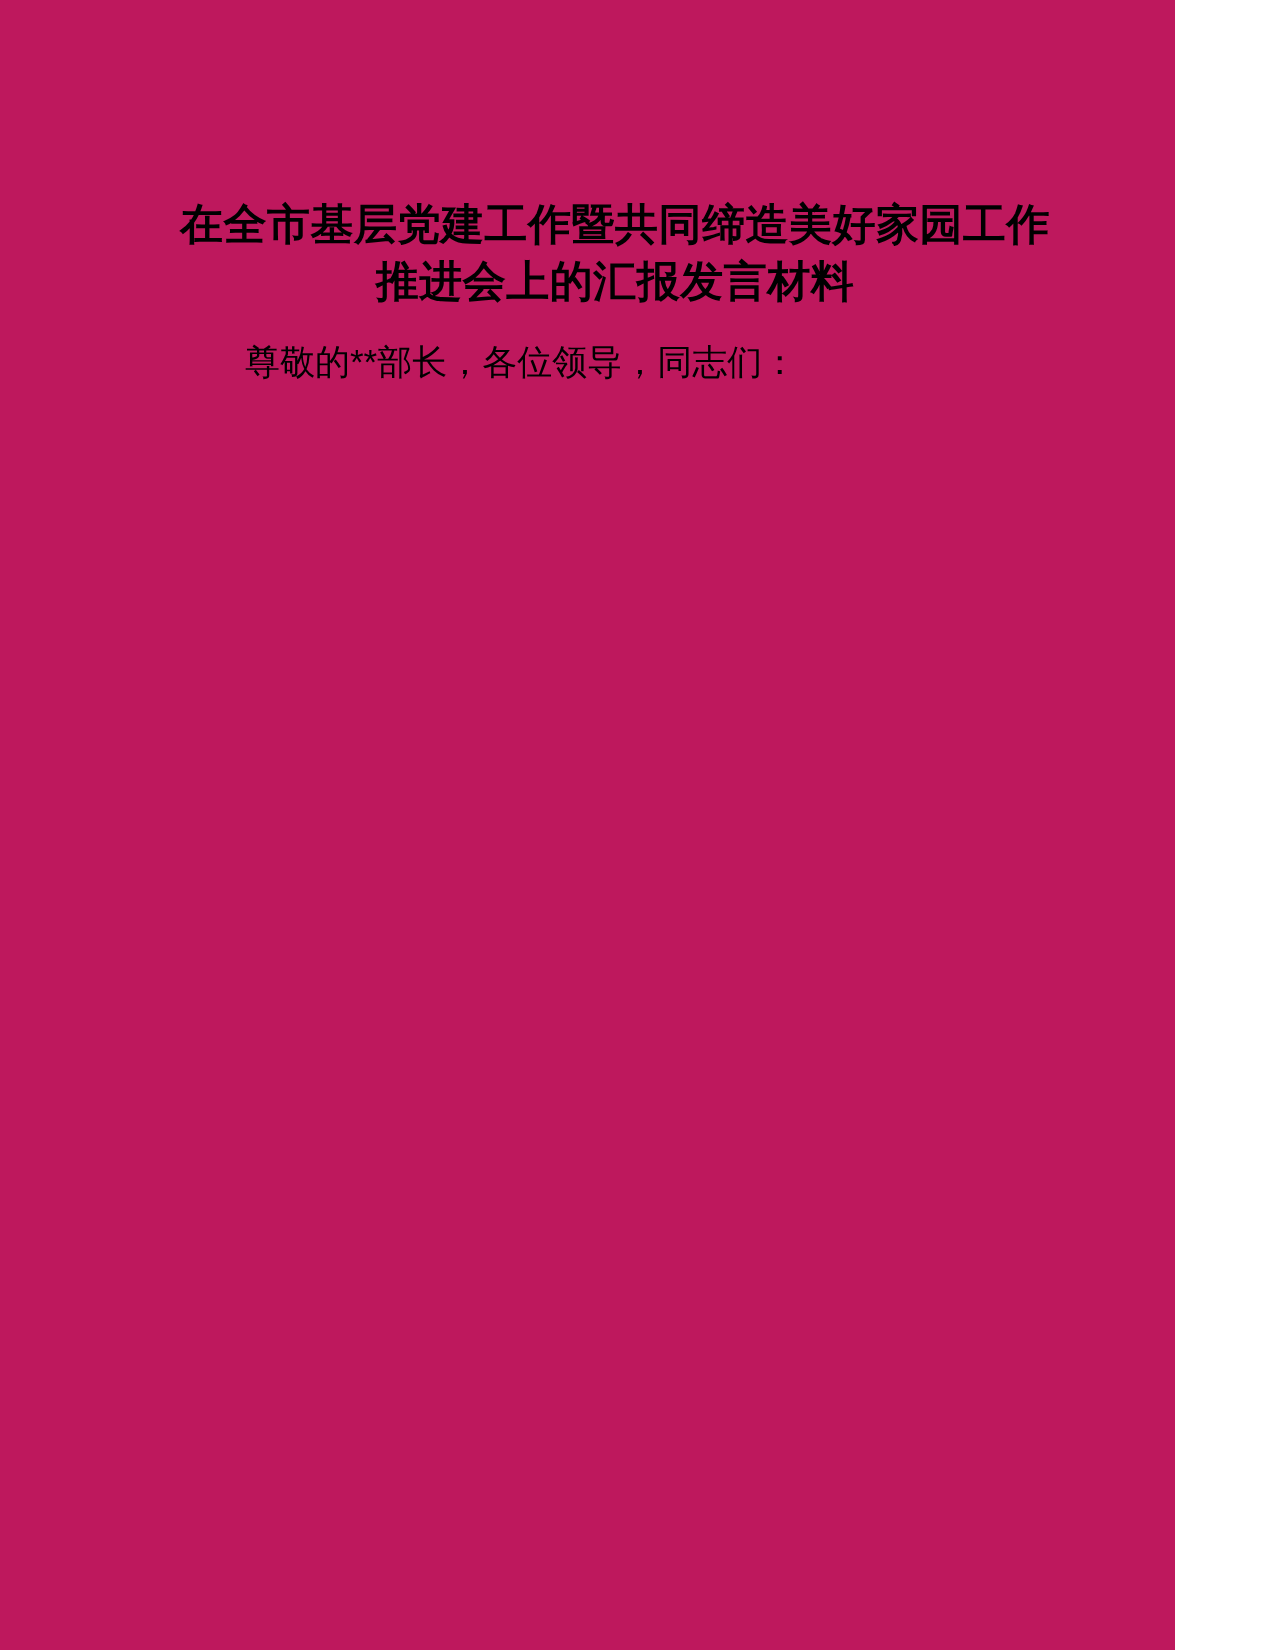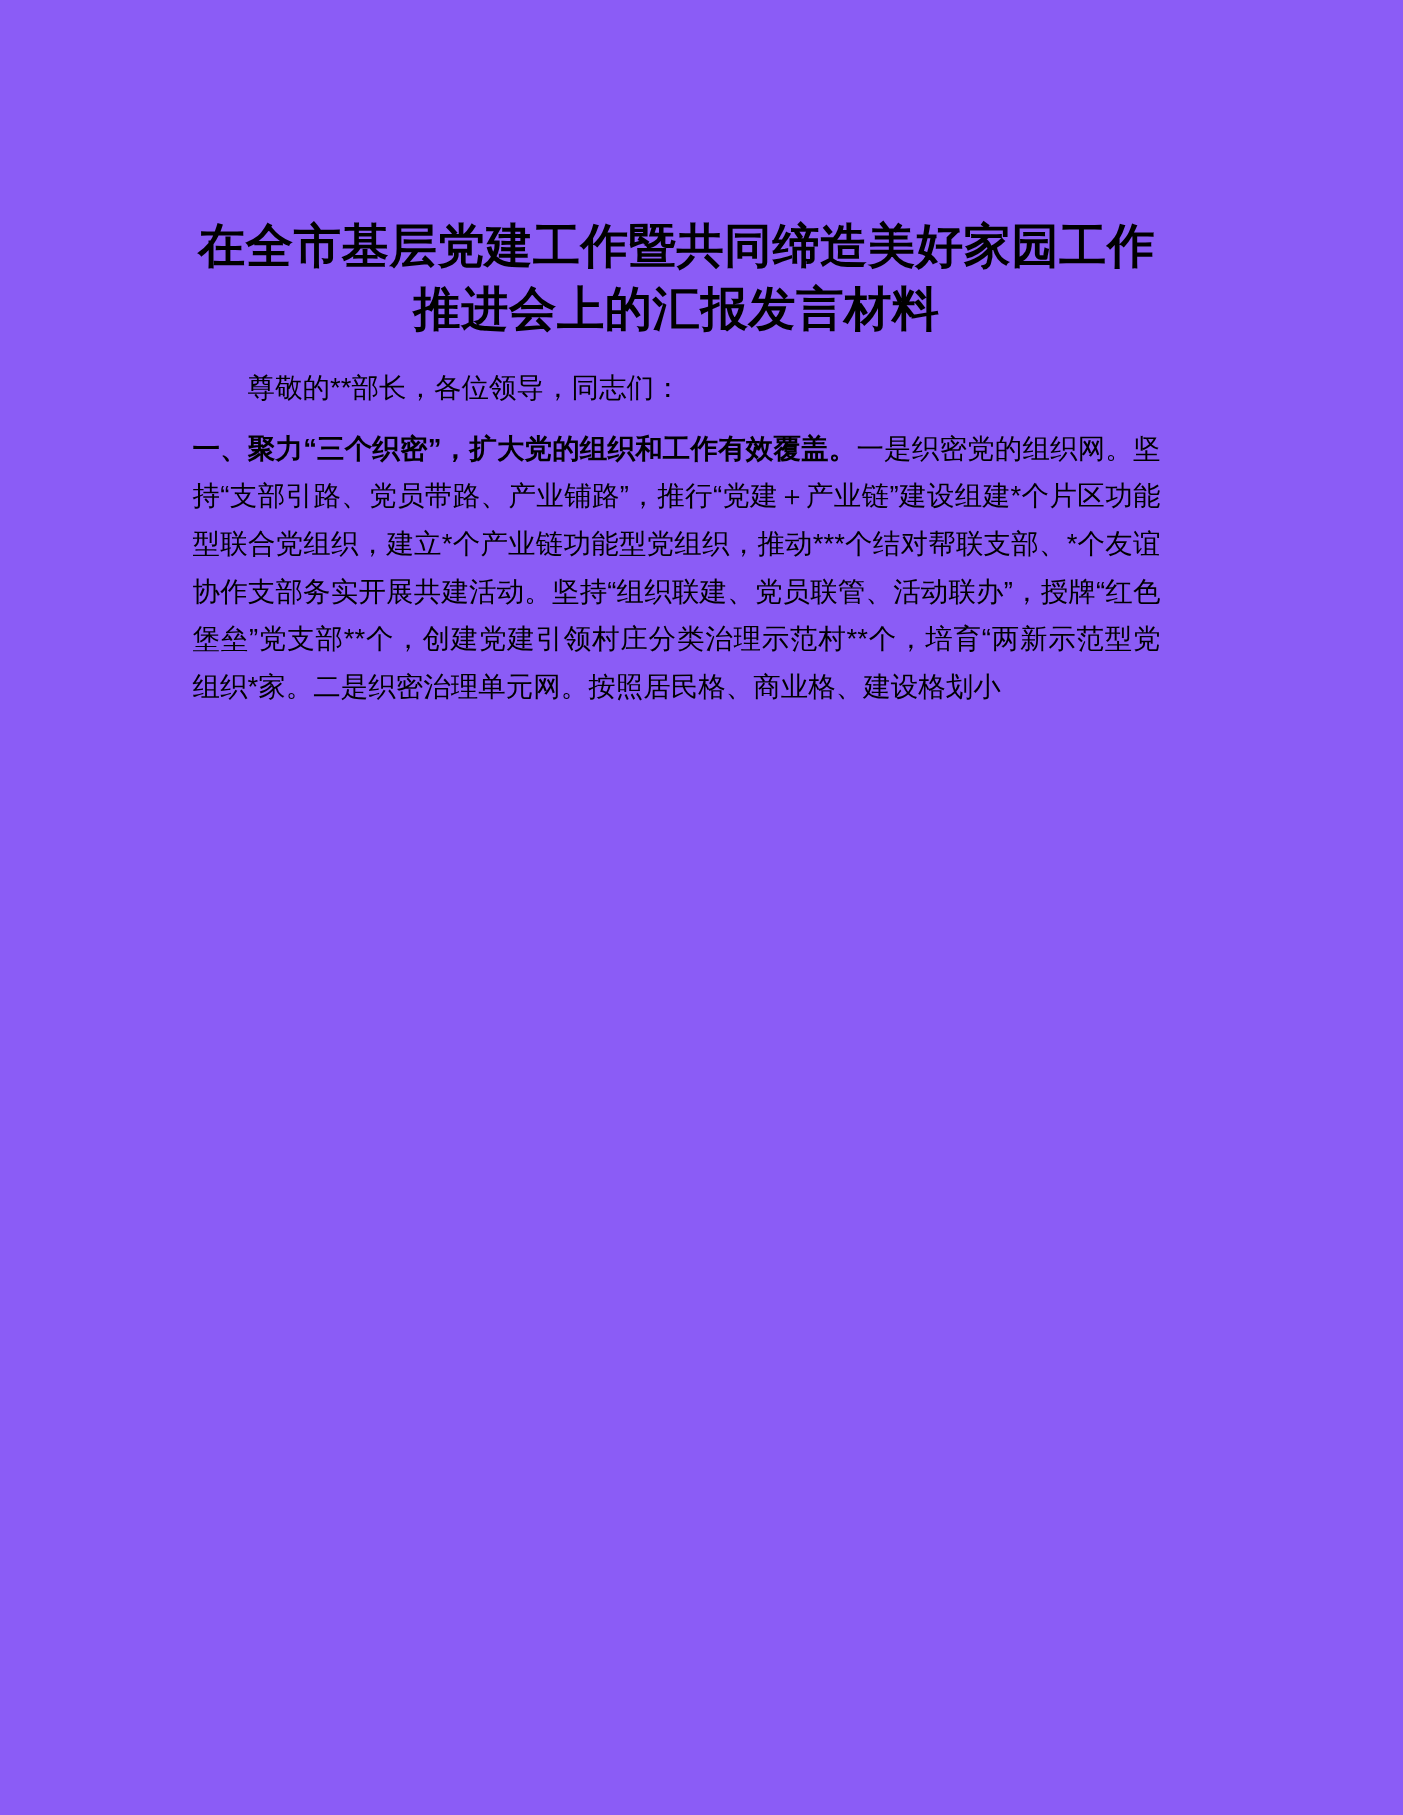--- a/index.html
+++ b/index.html
@@ -9,43 +9,43 @@
   }
   body {
     width: 1275px;
     height: 1650px;
     overflow: hidden;
     font-family: "Liberation Sans", "DejaVu Sans", sans-serif;
     color: #000000;
   }
   .page {
     position: relative;
-    width: 1275px;
+    width: 1175px;
     height: 1650px;
-    background: #8b5cf6;
+    background: #be185d;
     box-sizing: border-box;
     padding: 0;
   }
   .content {
     position: absolute;
     left: 175px;
     top: 196px;
     width: 880px;
   }
   .doc-title {
     font-size: 43px;
     font-weight: bold;
     line-height: 1.32;
     text-align: center;
     letter-spacing: 0.5px;
     margin: 0 0 22px 0;
     white-space: normal;
   }
   .para {
-    font-size: 25px;
+    font-size: 35px;
     line-height: 1.735;
     text-align: justify;
     text-align-last: left;
     margin: 0 0 6px 0;
     letter-spacing: 0px;
     word-break: break-all;
   }
   .para.indent-2 {
     text-indent: 2em;
   }
@@ -64,16 +64,15 @@
 <body>
 
 <div class="page">
   <div class="content">
 
     <h1 class="doc-title">在全市基层党建工作暨共同缔造美好家园工作推进会上的汇报发言材料</h1>
 
     <p class="para salutation">尊敬的**部长，各位领导，同志们：</p>
 
 
-    <p class="para section indent-2"><span class="section-head">一、聚力“三个织密”，扩大党的组织和工作有效覆盖。</span><span class="section-body">一是织密党的组织网。坚持“支部引路、党员带路、产业铺路”，推行“党建＋产业链”建设组建*个片区功能型联合党组织，建立*个产业链功能型党组织，推动***个结对帮联支部、*个友谊协作支部务实开展共建活动。坚持“组织联建、党员联管、活动联办”，授牌“红色堡垒”党支部**个，创建党建引领村庄分类治理示范村**个，培育“两新示范型党组织*家。二是织密治理单元网。按照居民格、商业格、建设格划小</span></p>
 
   </div>
 </div>
 
 </body></html>

